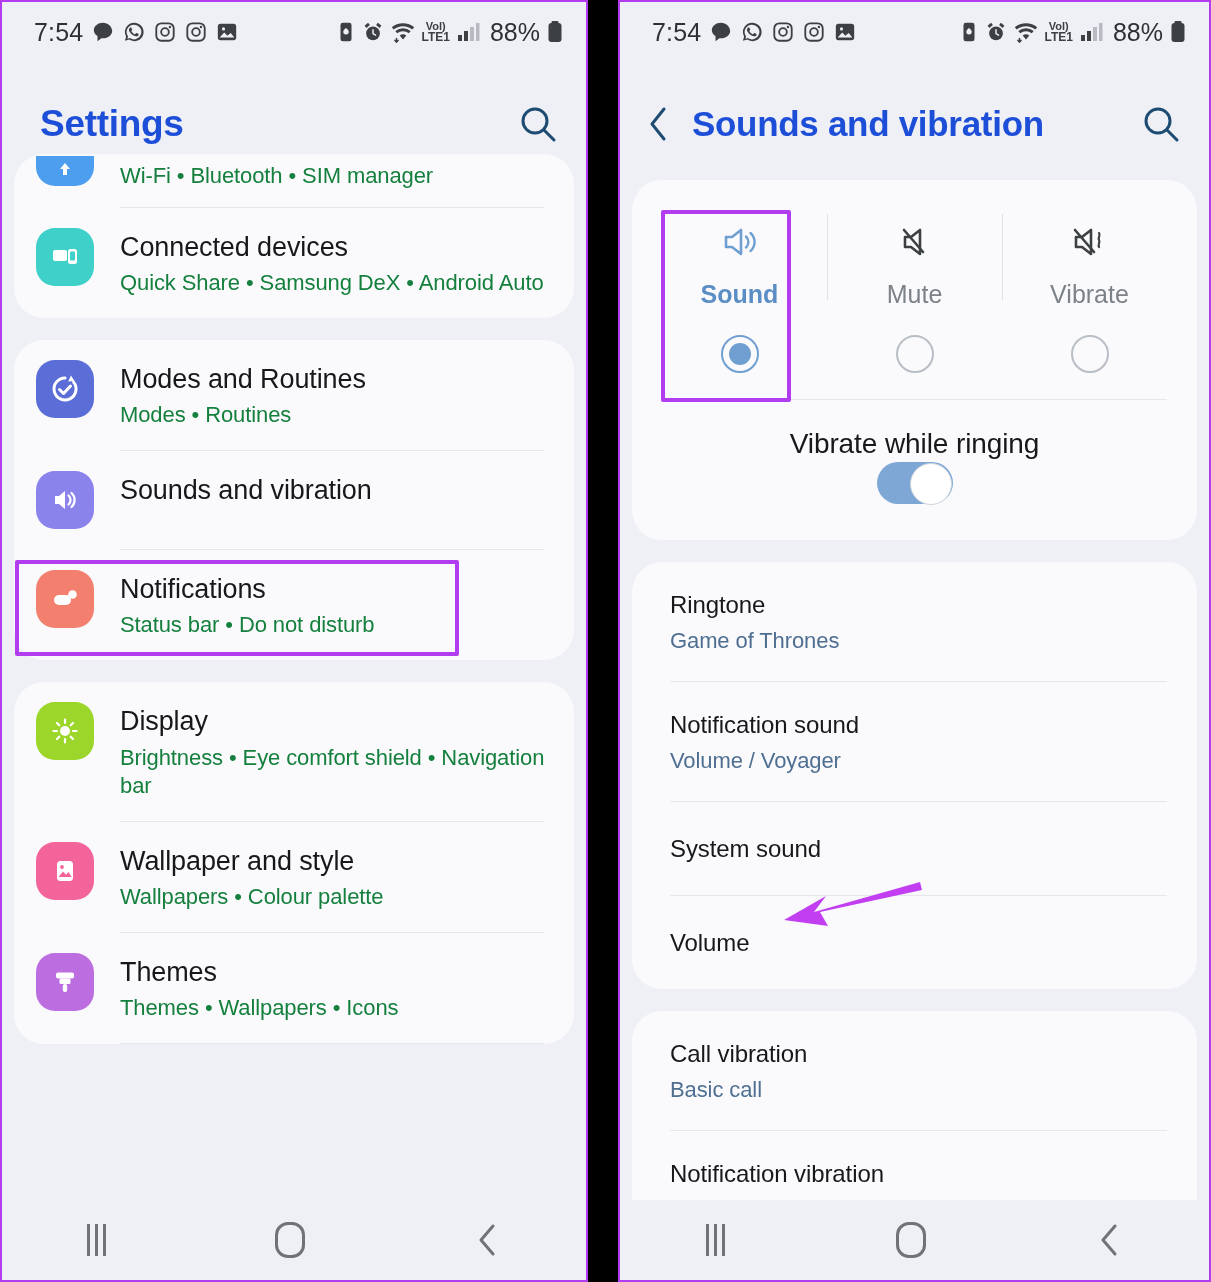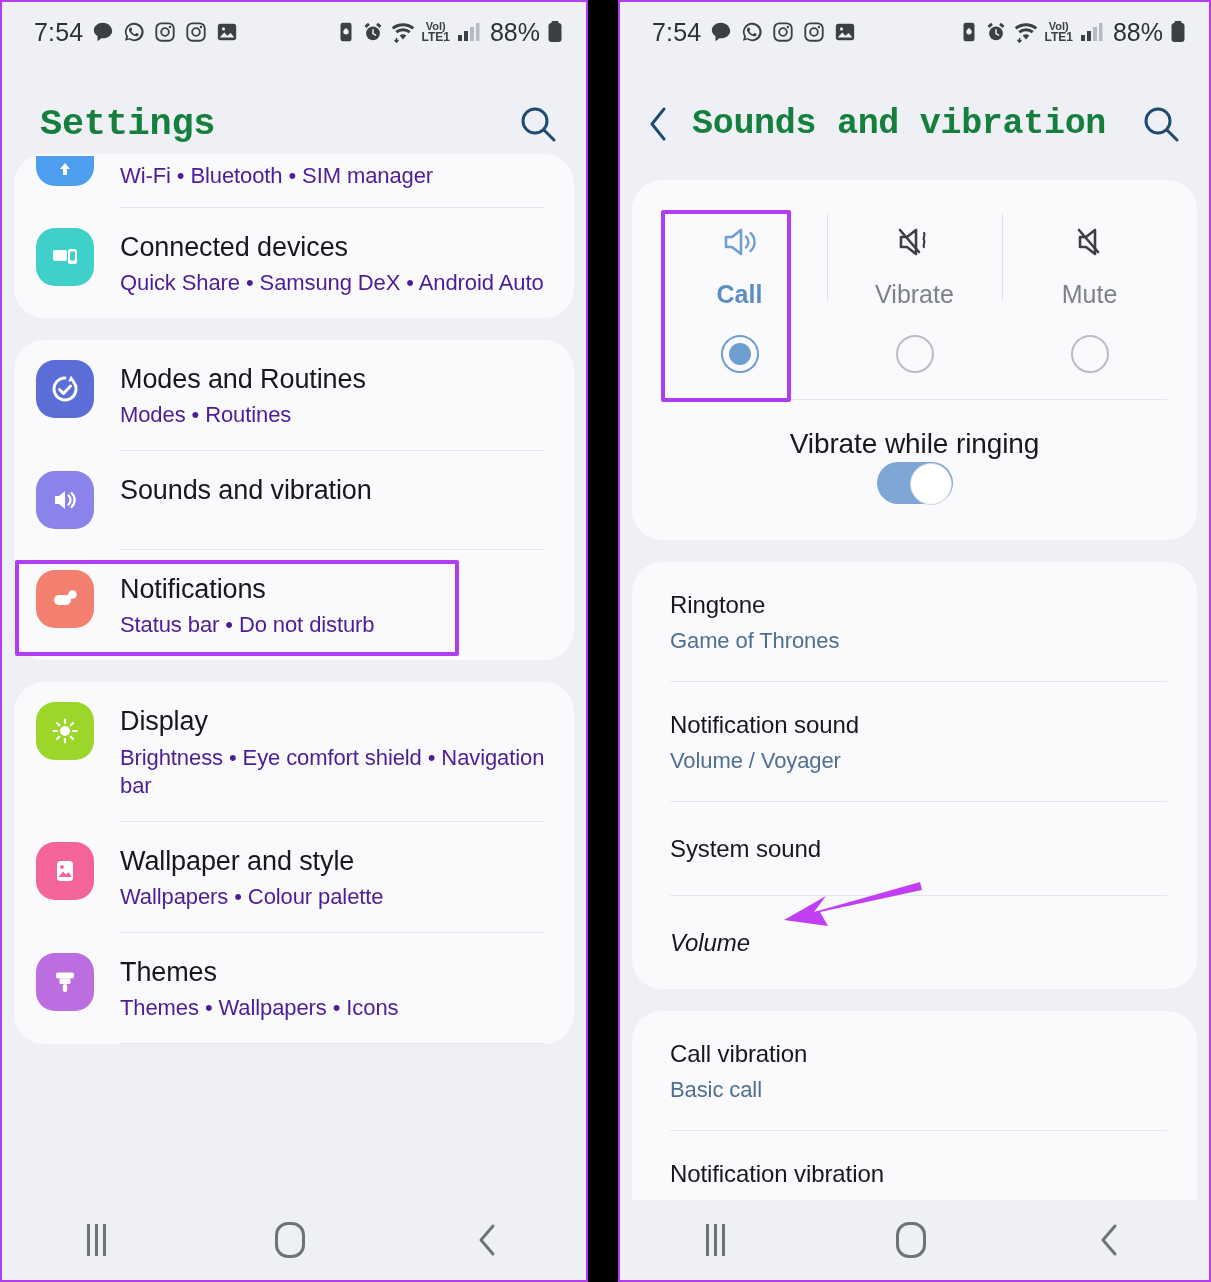--- a/index.html
+++ b/index.html
@@ -35,22 +35,22 @@
   .glyph { display:inline-flex; align-items:center; }
 
   
   .pageheader {
     display:flex; align-items:center;
     padding:40px 26px 34px 38px;
     gap:18px;
   }
   .pageheader.right { padding-left:22px; }
   .page-title {
-    font-size:37px; font-weight:700; color:#15803d;
-    letter-spacing:-.3px; flex:1;font-family:Liberation Mono, monospace;
+    font-size:37px; font-weight:700; color:#1d4ed8;
+    letter-spacing:-.3px; flex:1;
   }
   .page-title.rtitle { font-size:35px; }
   .back-chevron { width:32px; height:40px; flex:0 0 auto; }
   .search-btn { width:44px; height:44px; flex:0 0 auto; }
 
   
   .scroll { position:relative; height:calc(1282px - 60px - 118px - 80px); }
   .scroll.right { height:calc(1282px - 60px - 112px - 80px); }
   .card {
     background:#fafafd;
@@ -60,21 +60,21 @@
   }
 
   .row { display:flex; align-items:flex-start; padding:20px 26px 20px 22px; position:relative; }
   .row-icon {
     width:58px; height:58px; border-radius:19px;
     flex:0 0 auto; margin-right:26px;
     display:flex; align-items:center; justify-content:center;
   }
   .row-text { flex:1; padding-top:2px; }
   .row-title { font-size:27px; color:#16181c; line-height:1.28; letter-spacing:-.1px; }
-  .row-sub { font-size:22px; color:#4c1d95; line-height:1.3; margin-top:5px; letter-spacing:-.1px; }
+  .row-sub { font-size:22px; color:#15803d; line-height:1.3; margin-top:5px; letter-spacing:-.1px; }
   .divider { height:1px; background:#e6e7ea; margin-left:106px; margin-right:30px; }
 
   
   .rrow { padding:26px 30px 26px 38px; }
   .rrow .row-title { font-size:24px; }
   .rrow .row-sub { color:#4f6f92; font-size:22px; margin-top:6px; }
   .rdivider { height:1px; background:#e6e7ea; margin:0 30px 0 38px; }
 
   .toggle-row { display:flex; align-items:center; justify-content:space-between;flex-direction:column; }
   .toggle {
@@ -472,44 +472,44 @@
 
       <div class="card modecard">
         <div class="modes">
           <div class="mode">
             <div class="mode-icon">
               <svg width="46" height="42" viewBox="0 0 46 42">
                   <path d="M9 16h6l9-7v24l-9-7H9z" fill="none" stroke="#6f9fd0" stroke-width="2.6" stroke-linejoin="round"></path>
                   <path d="M29 15.5a7.5 7.5 0 010 11M33.5 12a12 12 0 010 18" fill="none" stroke="#6f9fd0" stroke-width="2.4" stroke-linecap="round"></path>
                 </svg>
             </div>
-            <div class="mode-label sel">Call</div>
+            <div class="mode-label sel">Sound</div>
             <div class="radio sel"></div>
+          </div>
+          <div class="mode">
+            <div class="mode-icon">
+              <svg width="46" height="42" viewBox="0 0 46 42">
+                  <path d="M13 16h6l9-7v24l-9-7h-6z" fill="none" stroke="#3c4043" stroke-width="2.6" stroke-linejoin="round"></path>
+                  <line x1="12" y1="9" x2="31" y2="31" stroke="#3c4043" stroke-width="2.6" stroke-linecap="round"></line>
+                </svg>
+            </div>
+            <div class="mode-label">Mute</div>
+            <div class="radio"></div>
           </div>
           <div class="mode">
             <div class="mode-icon">
               <svg width="46" height="42" viewBox="0 0 46 42">
                   <path d="M9 16h6l9-7v24l-9-7H9z" fill="none" stroke="#3c4043" stroke-width="2.6" stroke-linejoin="round"></path>
                   <line x1="8" y1="9" x2="27" y2="31" stroke="#3c4043" stroke-width="2.6" stroke-linecap="round"></line>
                   <path d="M32 12c2 2.5-1.5 4.5 0 7s-1.5 4.5 0 7" fill="none" stroke="#3c4043" stroke-width="2.2" stroke-linecap="round"></path>
                 </svg>
             </div>
             <div class="mode-label">Vibrate</div>
             <div class="radio"></div>
           </div>
-          <div class="mode">
-            <div class="mode-icon">
-              <svg width="46" height="42" viewBox="0 0 46 42">
-                  <path d="M13 16h6l9-7v24l-9-7h-6z" fill="none" stroke="#3c4043" stroke-width="2.6" stroke-linejoin="round"></path>
-                  <line x1="12" y1="9" x2="31" y2="31" stroke="#3c4043" stroke-width="2.6" stroke-linecap="round"></line>
-                </svg>
-            </div>
-            <div class="mode-label">Mute</div>
-            <div class="radio"></div>
-          </div>
         </div>
         <div class="mode-divline"></div>
         <div class="row toggle-row" style="padding:26px 18px 10px 18px;">
           <div class="row-title" style="font-size:28px;">Vibrate while ringing</div>
           <div class="toggle"></div>
         </div>
       </div>
 
       <div class="card">
         <div class="row rrow">
@@ -525,21 +525,21 @@
             <div class="row-sub">Volume / Voyager</div>
           </div>
         </div>
         <div class="rdivider"></div>
         <div class="row rrow" style="padding-top:30px;padding-bottom:30px;">
           <div class="row-text">
             <div class="row-title">System sound</div>
           </div>
         </div>
         <div class="rdivider"></div>
-        <div class="row rrow" style="padding-top:30px;padding-bottom:30px;font-style:italic;">
+        <div class="row rrow" style="padding-top:30px;padding-bottom:30px;">
           <div class="row-text">
             <div class="row-title">Volume</div>
           </div>
         </div>
       </div>
 
       <div class="card">
         <div class="row rrow">
           <div class="row-text">
             <div class="row-title">Call vibration</div>

